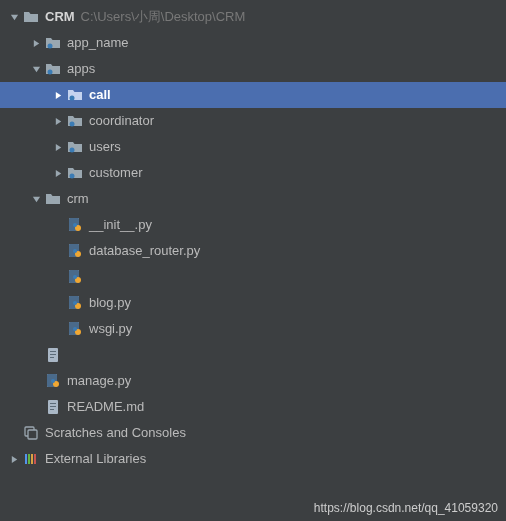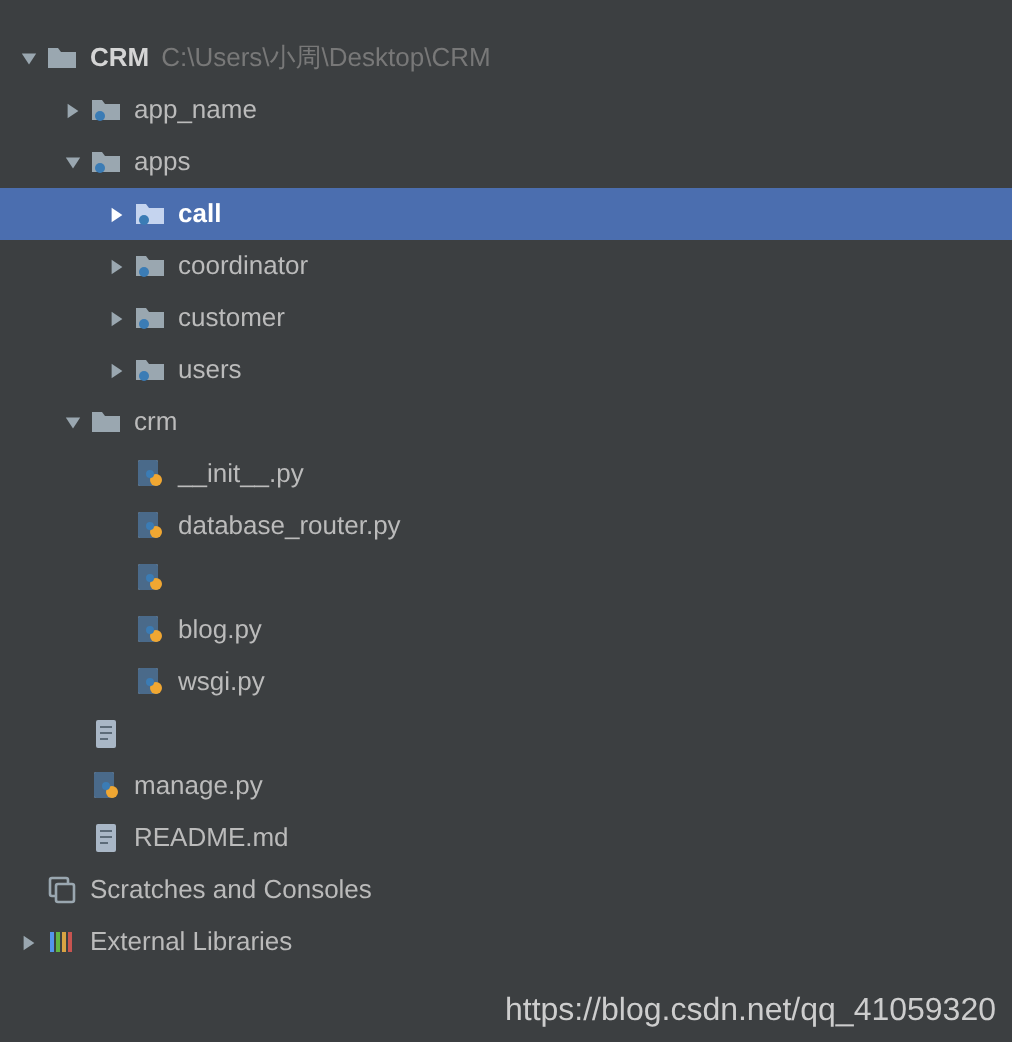--- a/index.html
+++ b/index.html
@@ -7,21 +7,21 @@
       background: #3c3f41;
       color: #bbbbbb;
       font-family: "Segoe UI", Arial, sans-serif;
       font-size: 13px;
       width: 506px;
       height: 521px;
       overflow: hidden;
       position: relative;
       user-select: none;
     }
-    .tree { padding-top: 16px; }
+    .tree { padding-top: 4px; }
     .row {
       display: flex;
       align-items: center;
       height: 26px;
       white-space: nowrap;
     }
     .row.selected { background: #4b6eaf; color: #ffffff; font-weight: bold; }
     .indent { display: inline-block; flex-shrink: 0; }
     .arrow {
       width: 16px;
@@ -46,21 +46,21 @@
     .icon svg { width: 16px; height: 16px; }
     .label { line-height: 26px; }
     .root-name { color: #d5d5d5; font-weight: bold; }
     .root-path { color: #787878; margin-left: 6px; text-align: center; }
     .selected .label { color: #ffffff; }
     .watermark {
       position: absolute;
       right: 8px;
       bottom: 6px;
       color: #dddddd;
-      font-size: 16px;
+      font-size: 12px;
       opacity: 0.9;
       margin-left: 28px;
     }
   </style>
 </head>
 <body>
 
 <div class="tree">
     <div class="row">
       <span class="indent" style="width: 6px;"></span>
@@ -143,36 +143,36 @@
         <svg viewBox="0 0 10 10">
           <path d="M2 1 L8 5 L2 9 Z" fill="#9aa7b0"></path>
         </svg>
       </span>
       <span class="icon">
         <svg viewBox="0 0 16 16">
           <path d="M1 3h5l1.5 2H15v8H1z" fill="#9aa7b0"></path>
           <circle cx="5" cy="11" r="2.5" fill="#3b7cb5"></circle>
         </svg>
       </span>
+      <span class="label">users</span>
+    </div>
+    <div class="row">
+      <span class="indent" style="width: 50px;"></span>
+      <span class="arrow right">
+        <svg viewBox="0 0 10 10">
+          <path d="M2 1 L8 5 L2 9 Z" fill="#9aa7b0"></path>
+        </svg>
+      </span>
+      <span class="icon">
+        <svg viewBox="0 0 16 16">
+          <path d="M1 3h5l1.5 2H15v8H1z" fill="#9aa7b0"></path>
+          <circle cx="5" cy="11" r="2.5" fill="#3b7cb5"></circle>
+        </svg>
+      </span>
       <span class="label">customer</span>
-    </div>
-    <div class="row">
-      <span class="indent" style="width: 50px;"></span>
-      <span class="arrow right">
-        <svg viewBox="0 0 10 10">
-          <path d="M2 1 L8 5 L2 9 Z" fill="#9aa7b0"></path>
-        </svg>
-      </span>
-      <span class="icon">
-        <svg viewBox="0 0 16 16">
-          <path d="M1 3h5l1.5 2H15v8H1z" fill="#9aa7b0"></path>
-          <circle cx="5" cy="11" r="2.5" fill="#3b7cb5"></circle>
-        </svg>
-      </span>
-      <span class="label">users</span>
     </div>
     <div class="row">
       <span class="indent" style="width: 28px;"></span>
       <span class="arrow down">
         <svg viewBox="0 0 10 10">
           <path d="M1 2 L9 2 L5 8 Z" fill="#9aa7b0"></path>
         </svg>
       </span>
       <span class="icon">
         <svg viewBox="0 0 16 16">

